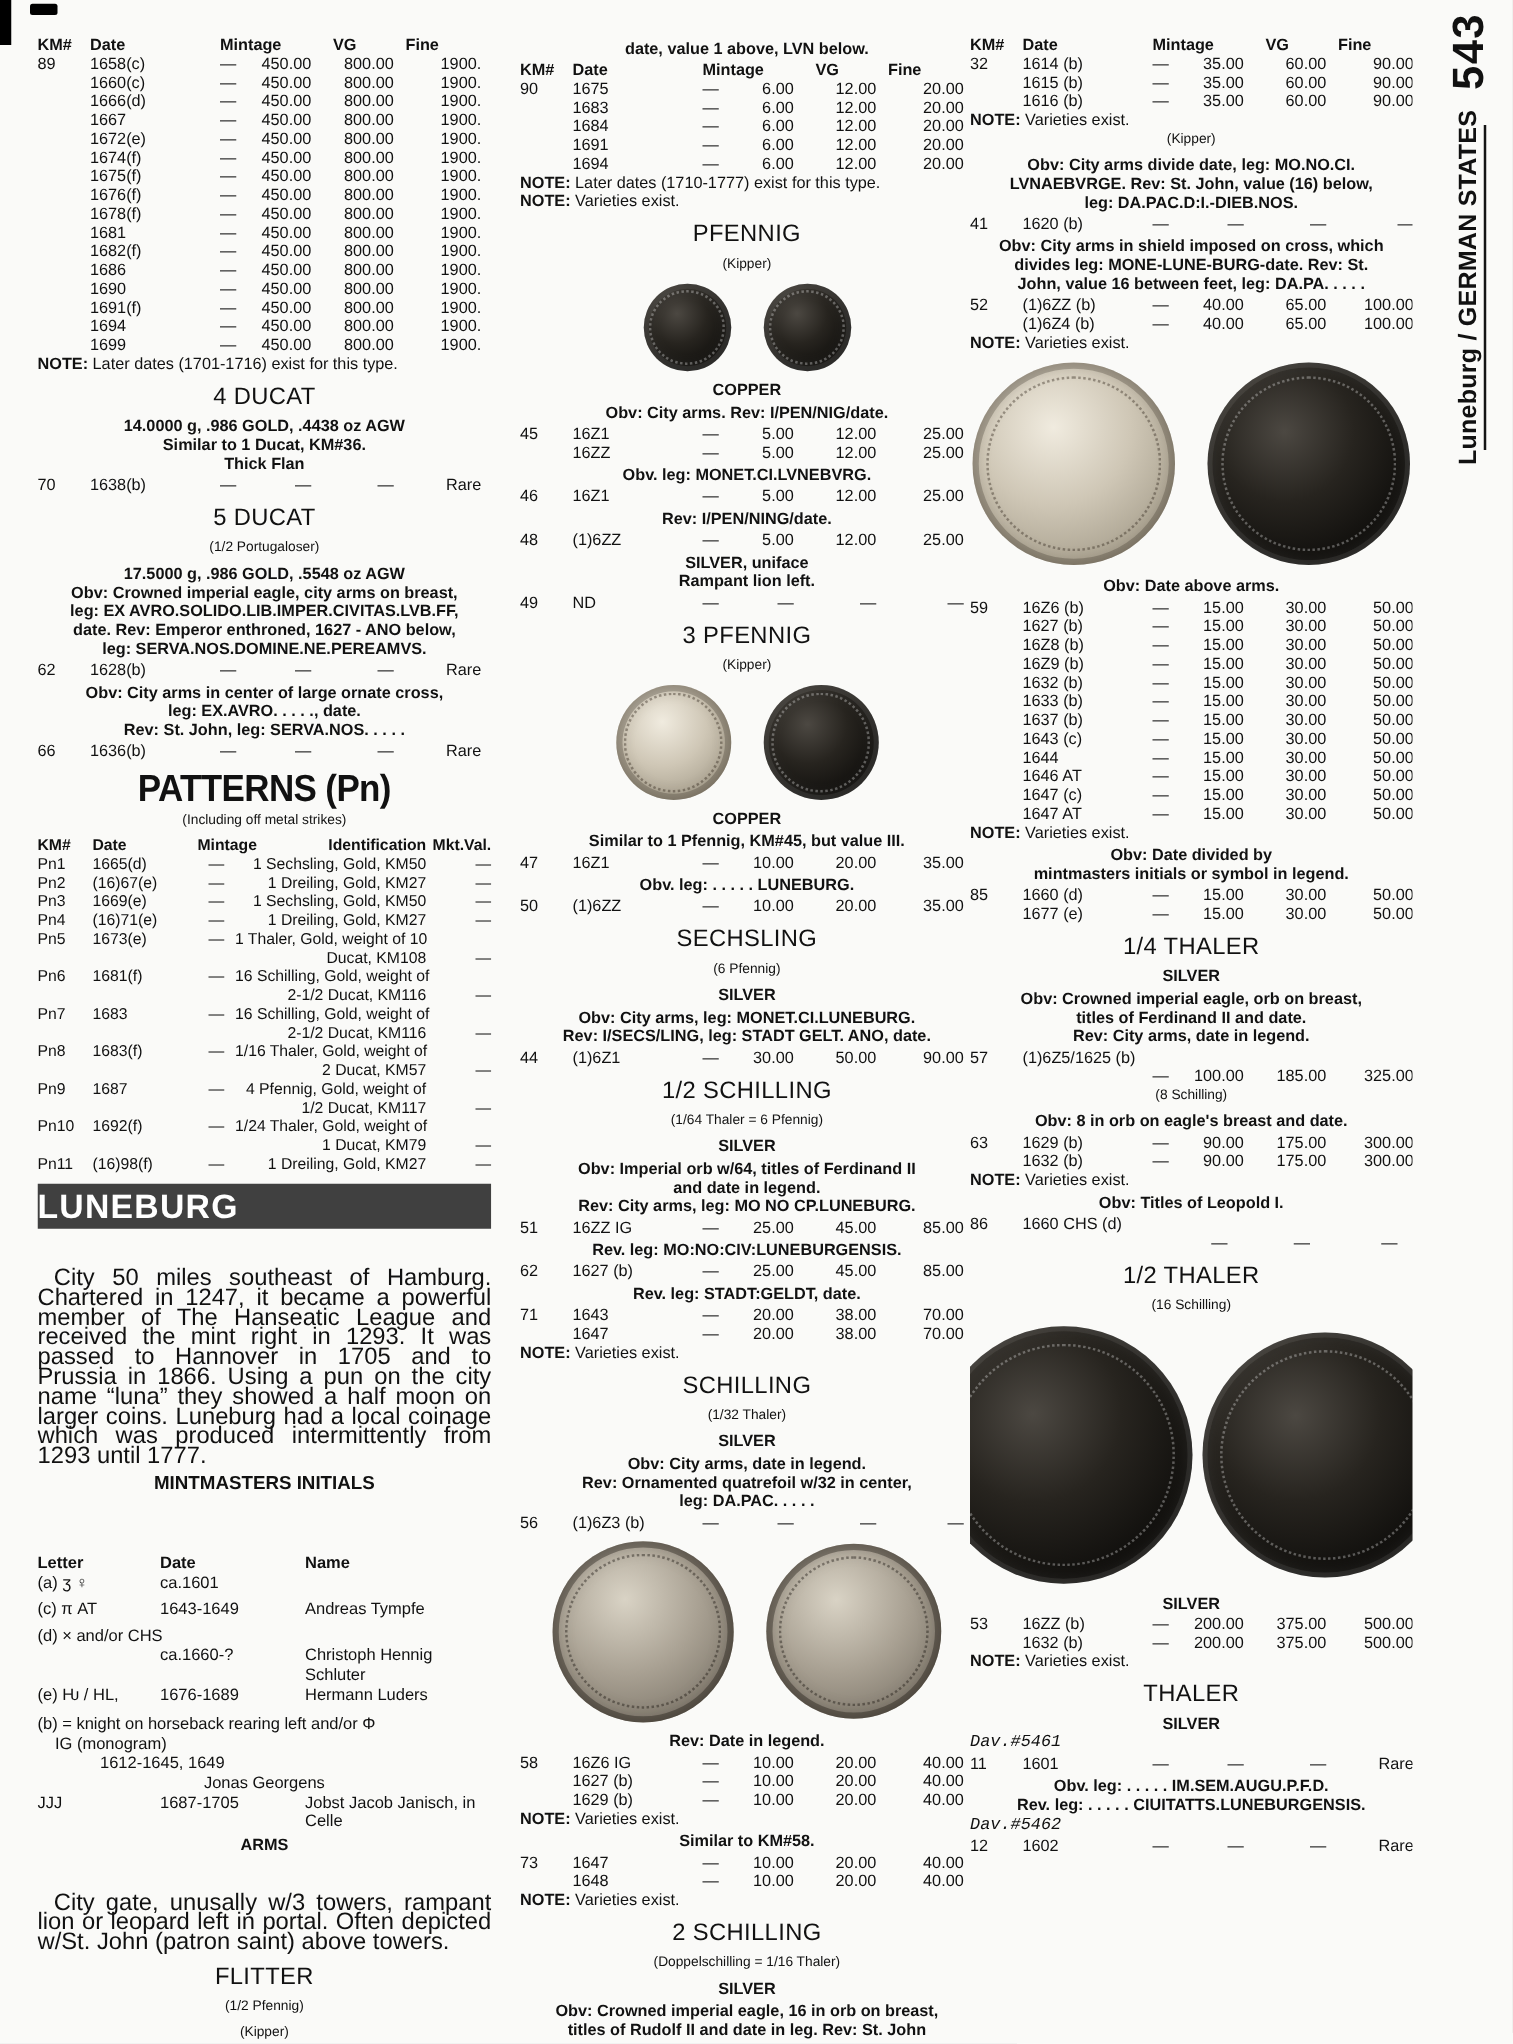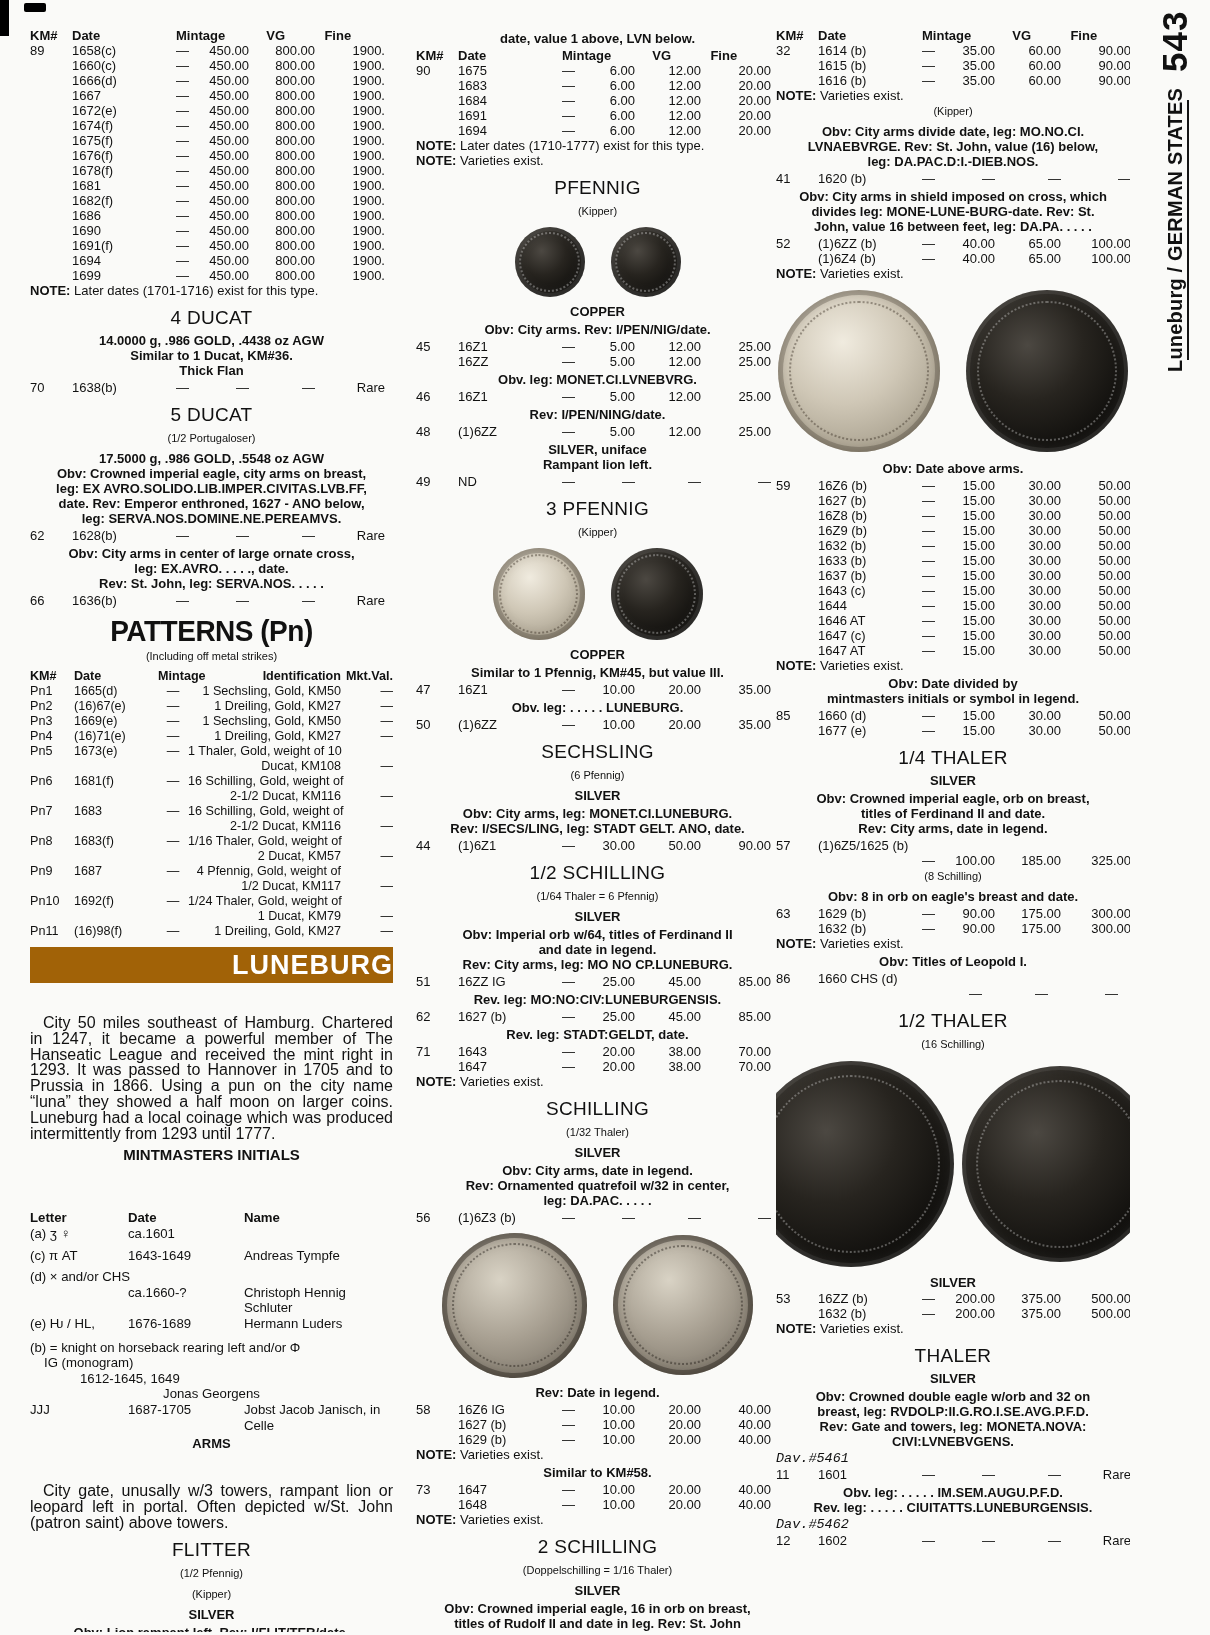--- a/index.html
+++ b/index.html
@@ -25,23 +25,23 @@
   .phead{font-weight:bold;}
 
   .h1{font-weight:normal;text-align:center;font-size:19px;line-height:25px;margin:7px 0 3px;letter-spacing:.3px;}
   .h1b{font-weight:bold;text-align:center;font-size:28px;line-height:30px;margin:8px 0 2px;letter-spacing:-.5px;transform:scaleY(1.08);}
   .sub{text-align:center;font-size:11px;line-height:17px;margin:0 0 4px;}
   .h2,.desc div{font-weight:bold;text-align:center;font-size:13px;line-height:15px;}
   .h2{margin:3px 0 1px;}
   .desc{margin:3px 0 2px;}
   .note{font-size:13px;line-height:15px;}
   .note b{font-weight:bold;}
-  .banner{background:#a16207;color:#fff;text-align:right;font-weight:bold;font-size:27px;
+  .banner{background:#404040;color:#fff;text-align:left;font-weight:bold;font-size:27px;
           line-height:36px;margin:8px 0 5px;letter-spacing:1px;}
-  .para{font-size:16px;line-height:15.8px;text-align:justify;text-indent:13px;margin-top:32px;}
+  .para{font-size:19px;line-height:15.8px;text-align:justify;text-indent:13px;margin-top:32px;}
   .ital{font-style:italic;font-size:13.5px;line-height:16px;font-family:Liberation Mono, monospace;}
 
   .coins{display:flex;justify-content:center;align-items:center;gap:26px;margin:5px 0;}
   .coin{border-radius:50%;flex:none;position:relative;}
   .coin::after{content:"";position:absolute;inset:7%;border-radius:50%;}
   .coin.dark{background:radial-gradient(circle at 38% 34%, #4c4842 0%, #27241f 38%, #0d0c0a 78%, #000 100%);
              box-shadow:inset 0 0 0 4px rgba(255,255,255,.07), inset 0 0 16px rgba(255,255,255,.12);}
   .coin.dark::after{border:2px dotted rgba(255,255,255,.30);}
   .coin.light{background:radial-gradient(circle at 40% 32%, #f0ebdf 0%, #cfc7b6 42%, #a59d8b 82%, #887f6e 100%);
              box-shadow:inset 0 0 0 5px rgba(55,45,35,.28), inset 0 0 14px rgba(55,45,35,.30);}
@@ -1103,26 +1103,20 @@
         <span class="c-km"></span>
         <span class="c-date">1632 (b)</span>
         <span class="c-m">—</span>
         <span class="c-v">200.00</span>
         <span class="c-v">375.00</span>
         <span class="c-v">500.00</span>
       </div>
       <div class="note"><b>NOTE:</b><span> Varieties exist.</span></div>
       <div class="h1">THALER</div>
       <div class="h2">SILVER</div>
-      <div class="desc">
-        <div>Obv: Crowned double eagle w/orb and 32 on</div>
-        <div>breast, leg: RVDOLP:II.G.RO.I.SE.AVG.P.F.D.</div>
-        <div>Rev: Gate and towers, leg: MONETA.NOVA:</div>
-        <div>CIVI:LVNEBVGENS.</div>
-      </div>
       <div class="ital">Dav.#5461</div>
       <div class="trow">
         <span class="c-km">11</span>
         <span class="c-date">1601</span>
         <span class="c-m">—</span>
         <span class="c-v">—</span>
         <span class="c-v">—</span>
         <span class="c-v">Rare</span>
       </div>
       <div class="desc">

